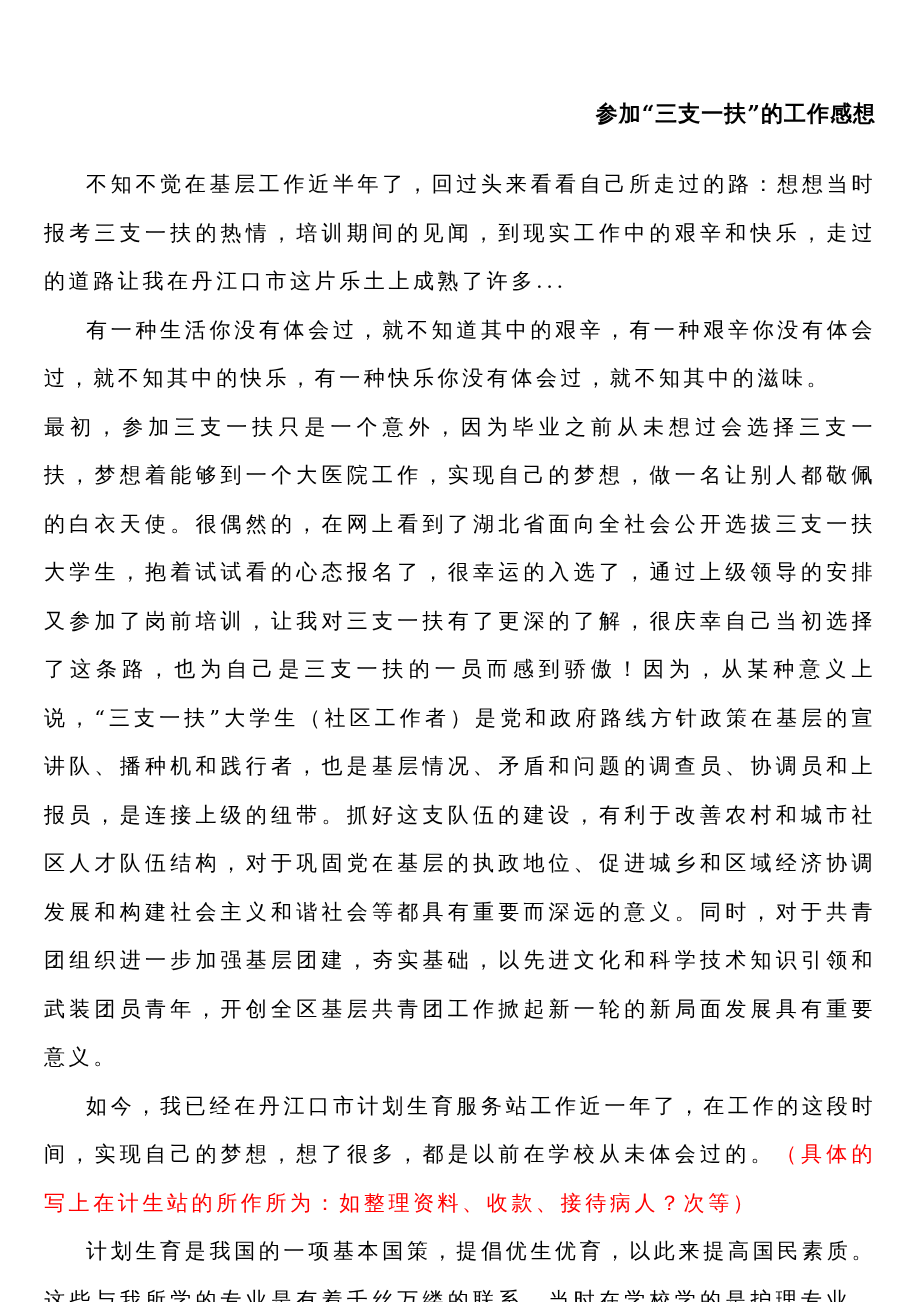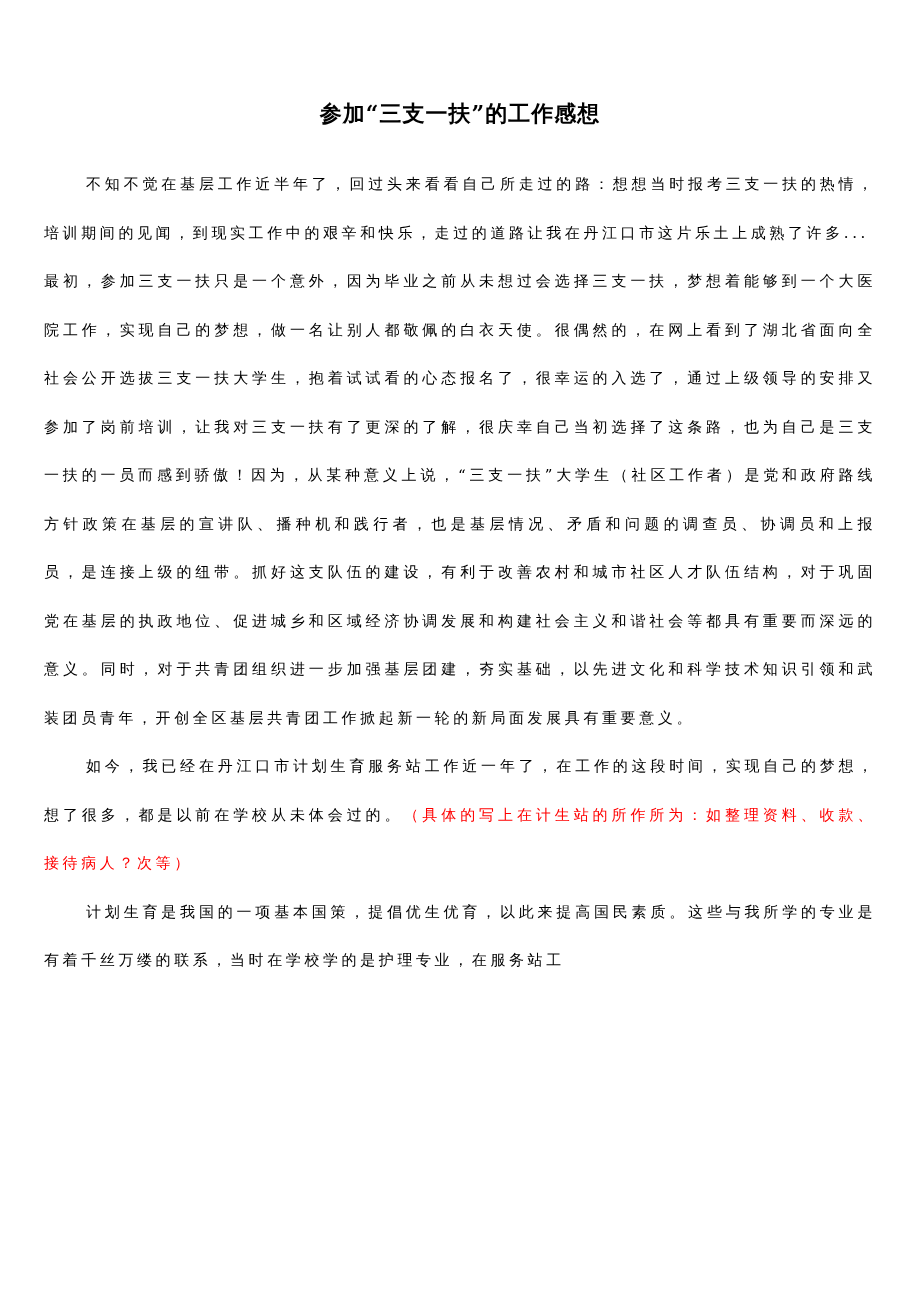--- a/index.html
+++ b/index.html
@@ -19,50 +19,51 @@
       position: absolute;
       left: 44px;
       top: 0;
       width: 832px;
     }
     .title {
       position: absolute;
       top: 96px;
       left: 0;
       width: 832px;
-      text-align: center;
+      text-align: right;
       font-size: 22px;
       font-weight: bold;
       letter-spacing: 1px;
       line-height: 34px;
       margin: 0;
     }
     .body-text {
       position: absolute;
       top: 160px;
       left: 0;
       width: 832px;
     }
     .para {
       margin: 0;
-      font-size: 15px;
+      font-size: 21px;
       line-height: 48.5px;
       letter-spacing: 3.6px;
       text-align: justify;
       text-align-last: left;
       word-break: break-all;
     }
     .indent { text-indent: 42px; }
     .note { color: #ff0000; }
   </style>
 </head>
 <body>
 
 <div class="page">
   <h1 class="title">参加“三支一扶”的工作感想</h1>
 
   <div class="body-text">
     <p class="para indent">不知不觉在基层工作近半年了，回过头来看看自己所走过的路：想想当时报考三支一扶的热情，培训期间的见闻，到现实工作中的艰辛和快乐，走过的道路让我在丹江口市这片乐土上成熟了许多...</p>
+    <p class="para indent">有一种生活你没有体会过，就不知道其中的艰辛，有一种艰辛你没有体会过，就不知其中的快乐，有一种快乐你没有体会过，就不知其中的滋味。</p>
     <p class="para">最初，参加三支一扶只是一个意外，因为毕业之前从未想过会选择三支一扶，梦想着能够到一个大医院工作，实现自己的梦想，做一名让别人都敬佩的白衣天使。很偶然的，在网上看到了湖北省面向全社会公开选拔三支一扶大学生，抱着试试看的心态报名了，很幸运的入选了，通过上级领导的安排又参加了岗前培训，让我对三支一扶有了更深的了解，很庆幸自己当初选择了这条路，也为自己是三支一扶的一员而感到骄傲！因为，从某种意义上说，“三支一扶”大学生（社区工作者）是党和政府路线方针政策在基层的宣讲队、播种机和践行者，也是基层情况、矛盾和问题的调查员、协调员和上报员，是连接上级的纽带。抓好这支队伍的建设，有利于改善农村和城市社区人才队伍结构，对于巩固党在基层的执政地位、促进城乡和区域经济协调发展和构建社会主义和谐社会等都具有重要而深远的意义。同时，对于共青团组织进一步加强基层团建，夯实基础，以先进文化和科学技术知识引领和武装团员青年，开创全区基层共青团工作掀起新一轮的新局面发展具有重要意义。</p>
     <p class="para indent"><span>如今，我已经在丹江口市计划生育服务站工作近一年了，在工作的这段时间，实现自己的梦想，想了很多，都是以前在学校从未体会过的。</span><span class="note">（具体的写上在计生站的所作所为：如整理资料、收款、接待病人？次等）</span></p>
     <p class="para indent">计划生育是我国的一项基本国策，提倡优生优育，以此来提高国民素质。这些与我所学的专业是有着千丝万缕的联系，当时在学校学的是护理专业，在服务站工</p>
   </div>
 </div>
 
 </body></html>

